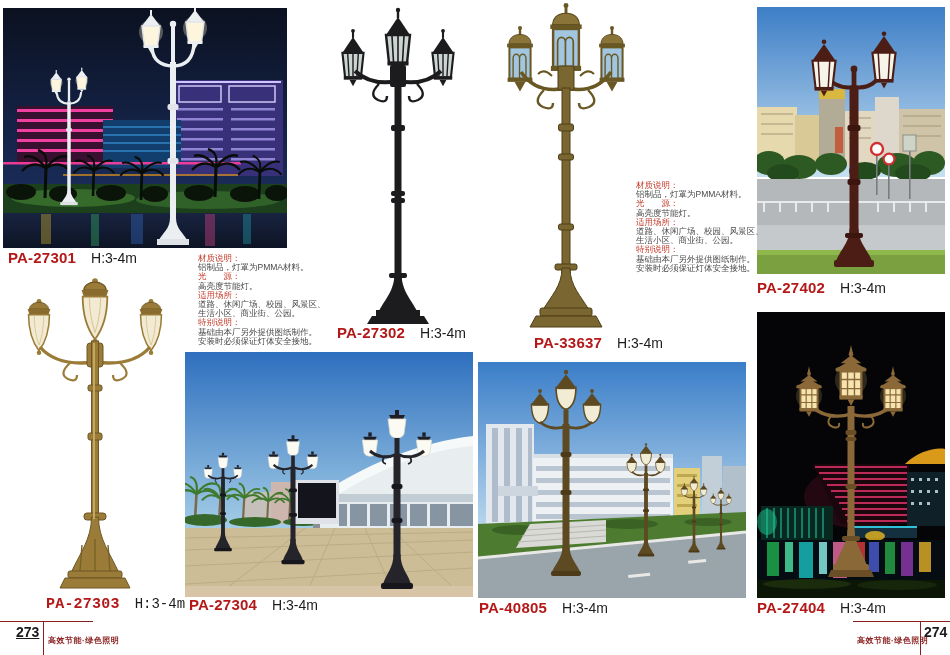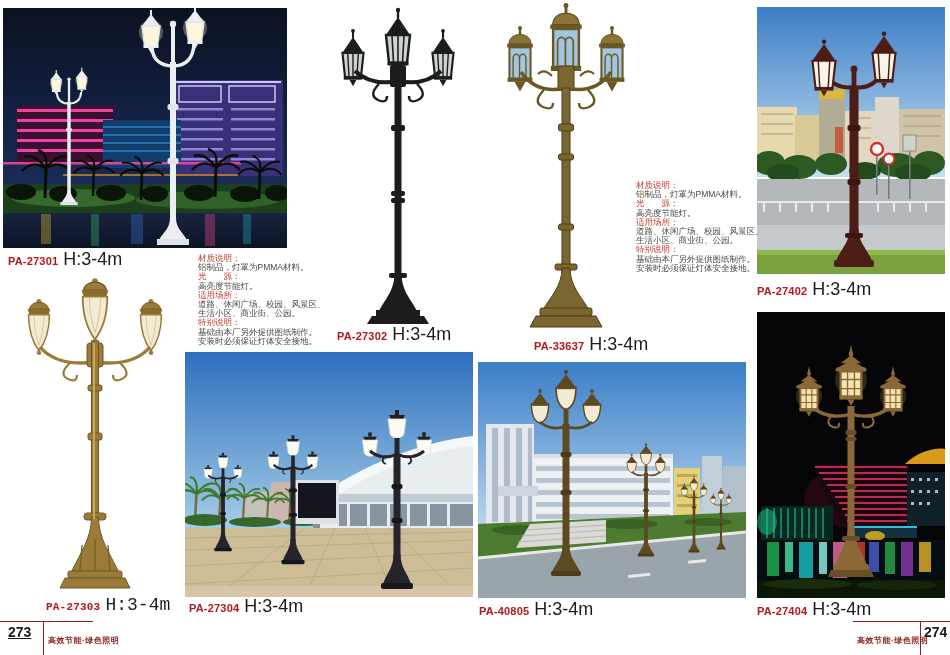--- a/index.html
+++ b/index.html
@@ -6,22 +6,22 @@
   body {
     width:950px; height:655px; position:relative;
     background:#ffffff; overflow:hidden;
     font-family:"Liberation Sans", sans-serif;
   }
   .photo { position:absolute; overflow:hidden; background:#fff; }
   .photo svg { display:block; width:100%; height:100%; }
   .prodshot { position:absolute; background:#fff; }
   .prodshot svg { display:block; width:100%; height:100%; }
   .prod-label { position:absolute; white-space:nowrap; }
-  .prod-label .code { color:#b41818; font-weight:bold; font-size:11px; letter-spacing:0.2px; }
-  .prod-label .h { color:#1c1c1c; font-size:18px; margin-left:5px; }
+  .prod-label .code { color:#b41818; font-weight:bold; font-size:15px; letter-spacing:0.2px; }
+  .prod-label .h { color:#1c1c1c; font-size:14px; margin-left:15px; }
   .spec-block { position:absolute; width:134px; font-size:8.5px; line-height:9.2px; color:#4a4a4a; }
   .spec-block .hd { color:#c23524; font-weight:normal; }
   .footer-line { position:absolute; height:1px; background:#8a1f1f; top:621px; }
   .vdiv { position:absolute; width:1px; background:#8a1f1f; top:621px; height:34px; }
   .page-num { position:absolute; font-size:14px; font-weight:bold; color:#1a1a1a; top:624px; }
   .slogan { position:absolute; font-size:8px; font-weight:bold; color:#8a1f1f; top:627px; letter-spacing:0.5px;margin-top:8px; }
 </style>
 </head>
 <body>
 
@@ -667,20 +667,20 @@
   <span class="code">PA-27304</span><span class="h">H:3-4m</span>
 </div>
 <div class="prod-label" style="left:479px;top:599px;">
   <span class="code">PA-40805</span><span class="h">H:3-4m</span>
 </div>
 <div class="prod-label" style="left:757px;top:599px;text-align:right;">
   <span class="code">PA-27404</span><span class="h">H:3-4m</span>
 </div>
 
 <div class="footer-line" style="left:0;width:93px;"></div>
-<span class="page-num" style="left:8px;text-decoration:underline;">273</span>
+<span class="page-num" style="left:16px;text-decoration:underline;">273</span>
 <div class="vdiv" style="left:43px;"></div>
 <span class="slogan" style="left:48px;">高效节能·绿色照明</span>
 
 <div class="footer-line" style="left:853px;width:97px;"></div>
 <span class="slogan" style="left:857px;">高效节能·绿色照明</span>
 <div class="vdiv" style="left:920px;"></div>
 <span class="page-num" style="left:924px;">274</span>
 
 </body></html>

